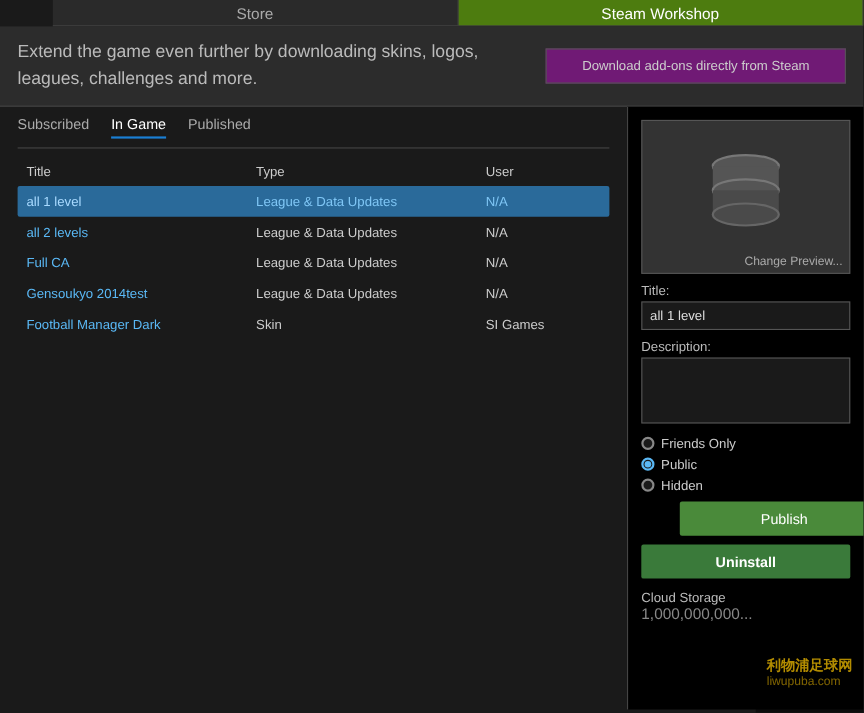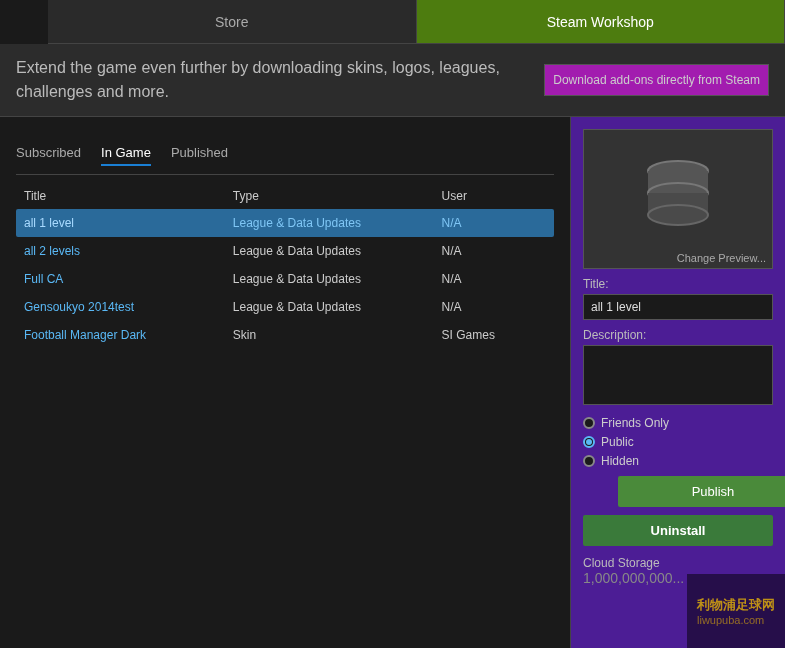--- a/index.html
+++ b/index.html
@@ -9,21 +9,21 @@
       background: #1a1a1a;
       font-family: Arial, sans-serif;
       font-size: 13px;
       color: #ccc;
       overflow: hidden;
     }
 
     
     .top-nav {
       display: flex;
-      height: 44px;
+      height: 24px;
       background: #2a2a2a;
       border-bottom: 1px solid #444;
       margin-left: 48px;
     }
     .top-nav-tab {
       flex: 1;
       display: flex;
       align-items: center;
       justify-content: center;
       cursor: pointer;
@@ -45,41 +45,40 @@
       align-items: center;
       gap: 16px;
     }
     .banner-text {
       flex: 1;
       font-size: 16px;
       color: #bbb;
       line-height: 1.5;
     }
     .banner-button {
-      background: #a21caf;
+      background: #701a75;
       border: 1px solid #555;
       color: #ccc;
-      padding: 8px 8px;
+      padding: 8px 32px;
       cursor: pointer;
       font-size: 12px;
       white-space: nowrap;
     }
 
     
     .main-content {
       display: flex;
       height: calc(648px - 40px - 60px);
     }
 
     
     .left-panel {
       flex: 1;
       padding: 8px 16px;
       overflow: hidden;
-      margin-top: 20px;
     }
 
     
     .sub-tabs {
       display: flex;
       gap: 20px;
       margin-bottom: 10px;
       border-bottom: 1px solid #444;
       padding-bottom: 8px;
     }
@@ -124,21 +123,21 @@
     .cell.title {
       color: #5ab8f5;
     }
     .table-row.selected .cell.title {
       color: #a8daff;
     }
 
     
     .right-panel {
       width: 215px;
-      background: #4c1d95;
+      background: #000000;
       border-left: 1px solid #444;
       padding: 12px;
       display: flex;
       flex-direction: column;
       gap: 8px;
     }
 
     
     .preview-box {
       position: relative;

